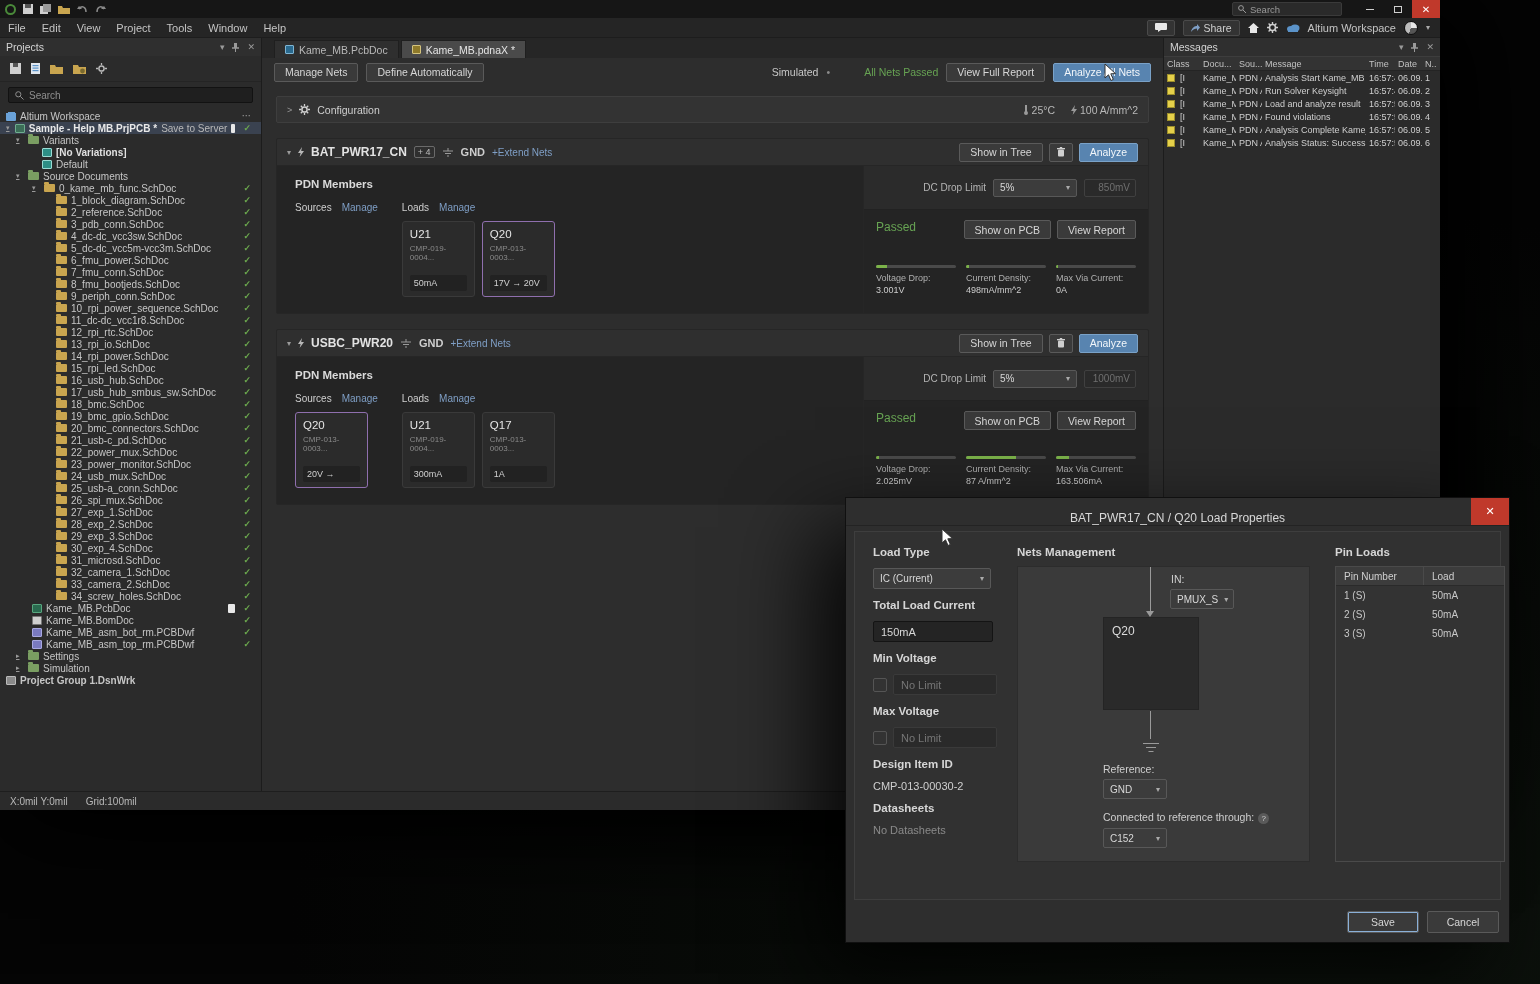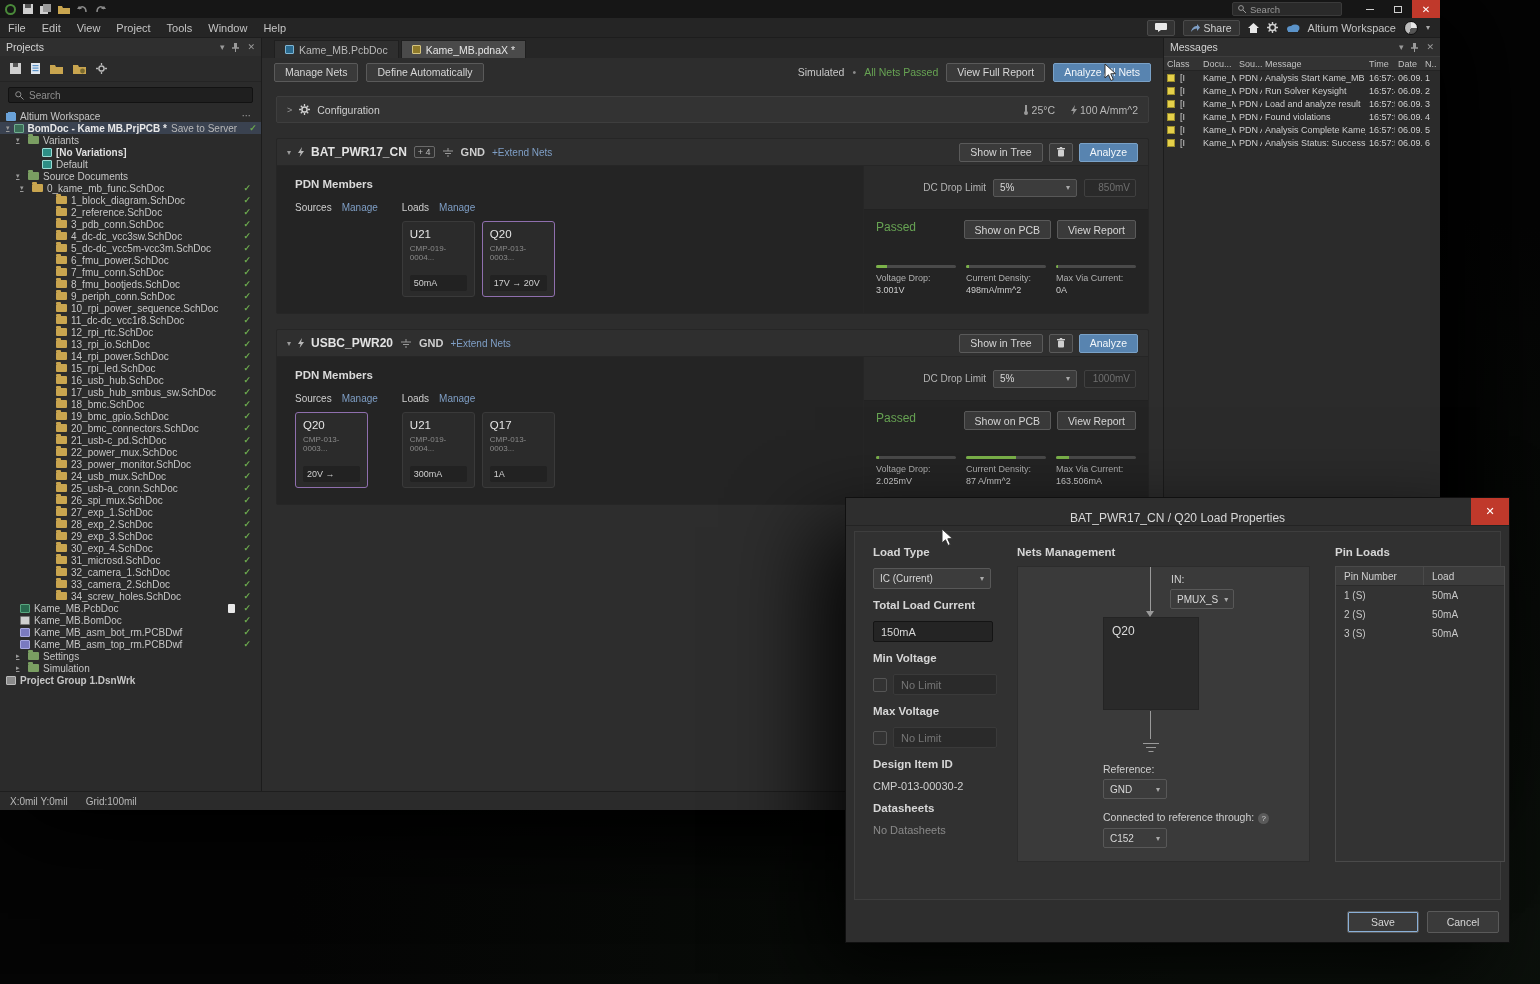--- a/index.html
+++ b/index.html
@@ -40,21 +40,21 @@
   .projects { width:262px; background:#2b2b2b; border-right:1px solid #1c1c1c; display:flex; flex-direction:column; }
   .panel-head { height:18px; display:flex; align-items:center; padding:0 6px; font-size:10.5px; color:#d4d4d4; background:#2f2f2f; }
   .panel-head .ph-icons { margin-left:auto; display:flex; gap:8px; color:#9a9a9a; font-size:9px; align-items:center; }
   .proj-toolbar { height:26px; display:flex; align-items:center; gap:10px; padding:0 10px; border-bottom:1px solid #242424; }
   .proj-search { margin:5px 8px; height:16px; background:#1f1f1f; border:1px solid #121212; border-radius:2px;
     display:flex; align-items:center; gap:5px; padding:0 6px; font-size:10px; color:#8f8f8f; }
   .tree { flex:1; overflow:hidden; font-size:10px; padding-top:2px; }
   .trow { height:12px; display:flex; align-items:center; gap:4px; color:#c6c6c6; white-space:nowrap; }
   .trow .arr { font-size:7px; color:#9a9a9a; width:8px; font-style:normal; }
   .trow .chk { margin-left:auto; margin-right:10px; color:#6ca94e; font-weight:bold; font-size:9px; }
-  .l0 { padding-left:6px; } .l1 { padding-left:16px; } .l2 { padding-left:20px; }
+  .l0 { padding-left:6px; } .l1 { padding-left:16px; } .l2 { padding-left:32px; }
   .l3 { padding-left:42px; } .l4 { padding-left:56px; }
   .trow.sel { background:#3a4250; color:#e8e8e8; }
   .trow.sel .sv { color:#b8b8b8; margin-left:auto; }
   .trow.sel .chk { margin-left:4px; }
   .fold { width:11px; height:8px; background:#c9a54f; border-radius:1px; position:relative; flex:0 0 auto; }
   .fold:before { content:""; position:absolute; top:-2px; left:0; width:5px; height:2px; background:#c9a54f; border-radius:1px 1px 0 0; }
   .fold.green { background:#7a9e62; } .fold.green:before { background:#7a9e62; }
   .micon { width:10px; height:9px; flex:0 0 auto; border-radius:1px; }
   .micon.cloud { background:radial-gradient(circle at 35% 60%, #6aa2d8 60%, transparent 61%), radial-gradient(circle at 70% 55%, #6aa2d8 55%, transparent 56%); }
   .micon.prj { background:#3c6e58; border:1px solid #6fae8f; }
@@ -73,21 +73,21 @@
     background:#2f2f2f; color:#b8b8b8; border:1px solid #1f1f1f; border-bottom:none; }
   .tab.active { background:#4a4a4a; color:#e4e4e4; }
   .tabicon { width:9px; height:9px; border-radius:1px; }
   .tabicon.pcb { background:#2a6a8f; border:1px solid #7fb5d4; }
   .tabicon.pdna { background:#8f7a2a; border:1px solid #d4c47f; }
   .doc-toolbar { height:28px; display:flex; align-items:center; gap:8px; padding:0 12px; flex:0 0 auto; }
   .btn { height:19px; display:inline-flex; align-items:center; justify-content:center; padding:0 10px;
     background:#3a3a3a; border:1px solid #5a5a5a; border-radius:2px; font-size:10.5px; color:#d6d6d6; white-space:nowrap; }
   .btn.blue { background:#5884b0; border-color:#7aa2c8; color:#f2f6fa; }
   .tb-status { margin-left:auto; display:flex; align-items:center; gap:8px; font-size:10.5px; }
-  .st-green { color:#67a353; }
+  .st-green { color:#67a353;margin-left:26px; }
   .doc-content { flex:1; padding:10px 14px; overflow:hidden; }
 
   .configbar { height:27px; background:#333333; border:1px solid #3e3e3e; border-radius:2px;
     display:flex; align-items:center; gap:7px; padding:0 10px; font-size:10.5px; color:#cfcfcf; }
   .configbar .right { margin-left:auto; display:flex; gap:16px; align-items:center; color:#b8b8b8; }
 
   .netsec { margin-top:15px; border:1px solid #262626; border-radius:2px; background:#2f2f2f; }
   .sec-head { height:26px; display:flex; align-items:center; gap:7px; padding:0 10px; font-size:11px; }
   .sec-name { font-weight:bold; font-size:12px; color:#e2e2e2; }
   .badge { border:1px solid #6a6a6a; border-radius:2px; font-size:9px; padding:0 3px; color:#bdbdbd; }
@@ -372,21 +372,21 @@
 
         <div class="tree">
           <div class="trow l0">
             <span class="micon cloud"></span>
             <span>Altium Workspace</span>
             <span class="chk" style="color:#8a8a8a">···</span>
           </div>
           <div class="trow l0 sel">
             <u class="arr">▾</u>
             <span class="micon prj"></span>
-            <span style="font-weight:bold">BomDoc - Kame MB.PrjPCB *</span>
+            <span style="font-weight:bold">Sample - Help MB.PrjPCB *</span>
             <span class="sv">Save to Server</span>
             <b class="docbadge"></b>
             <b class="chk">✓</b>
           </div>
           <div class="trow l1">
             <u class="arr">▾</u>
               <span class="fold green"></span>
             <span>Variants</span>
           </div>
           <div class="trow l3">

